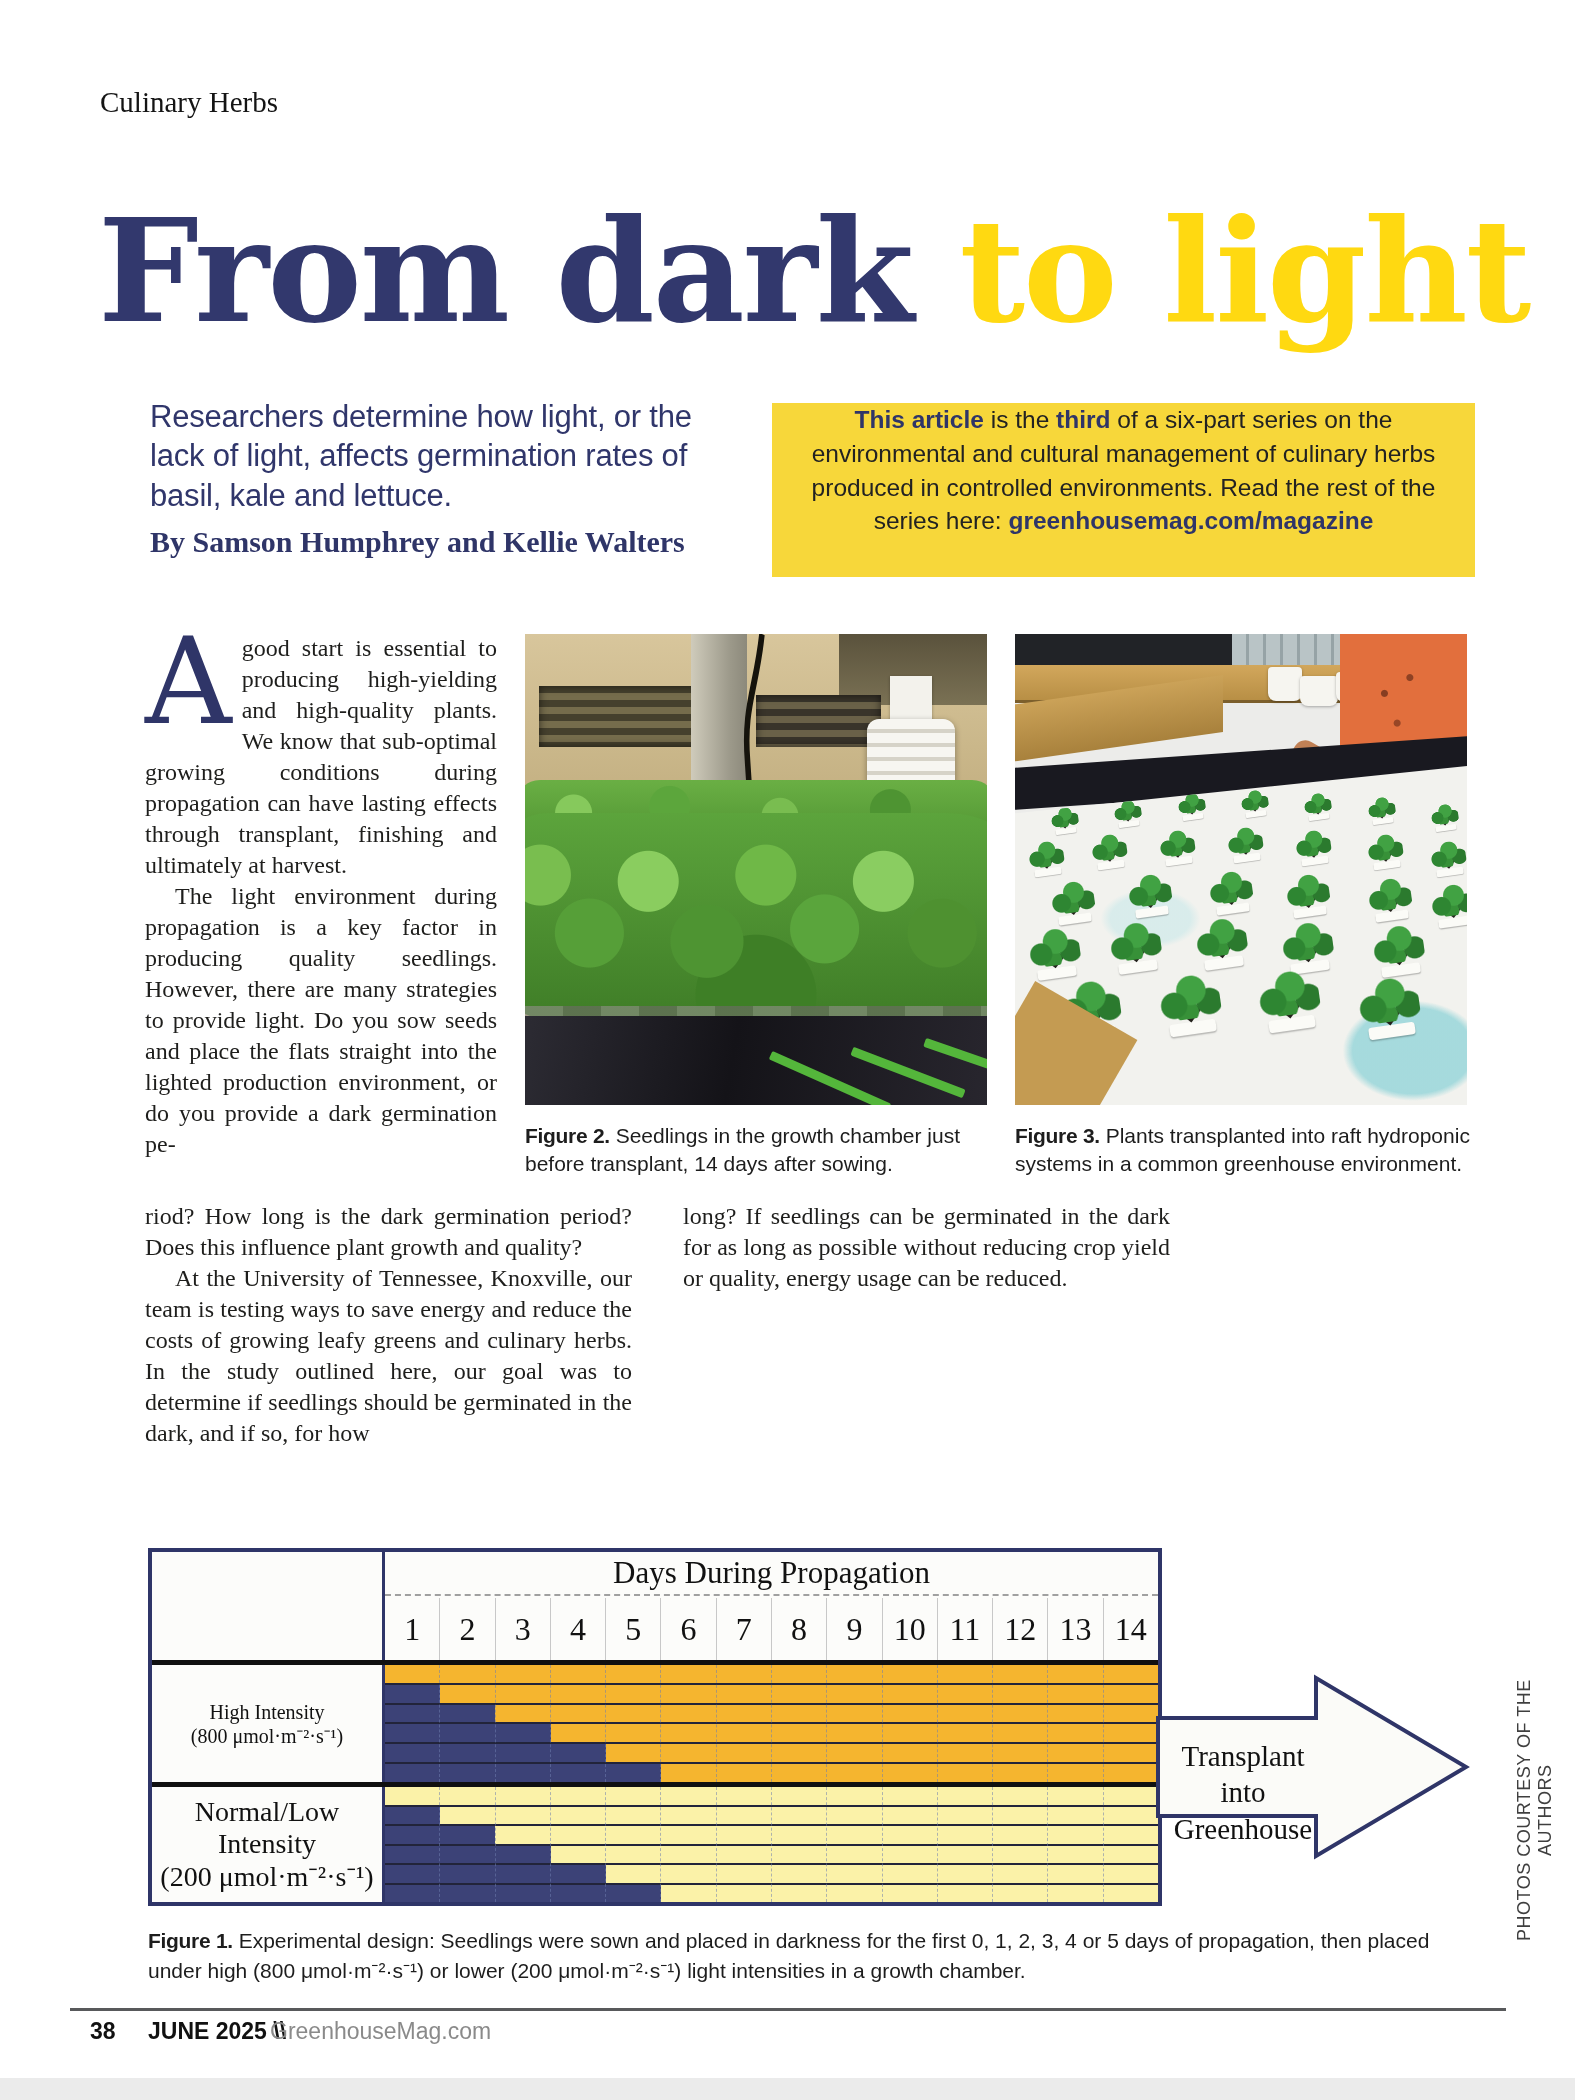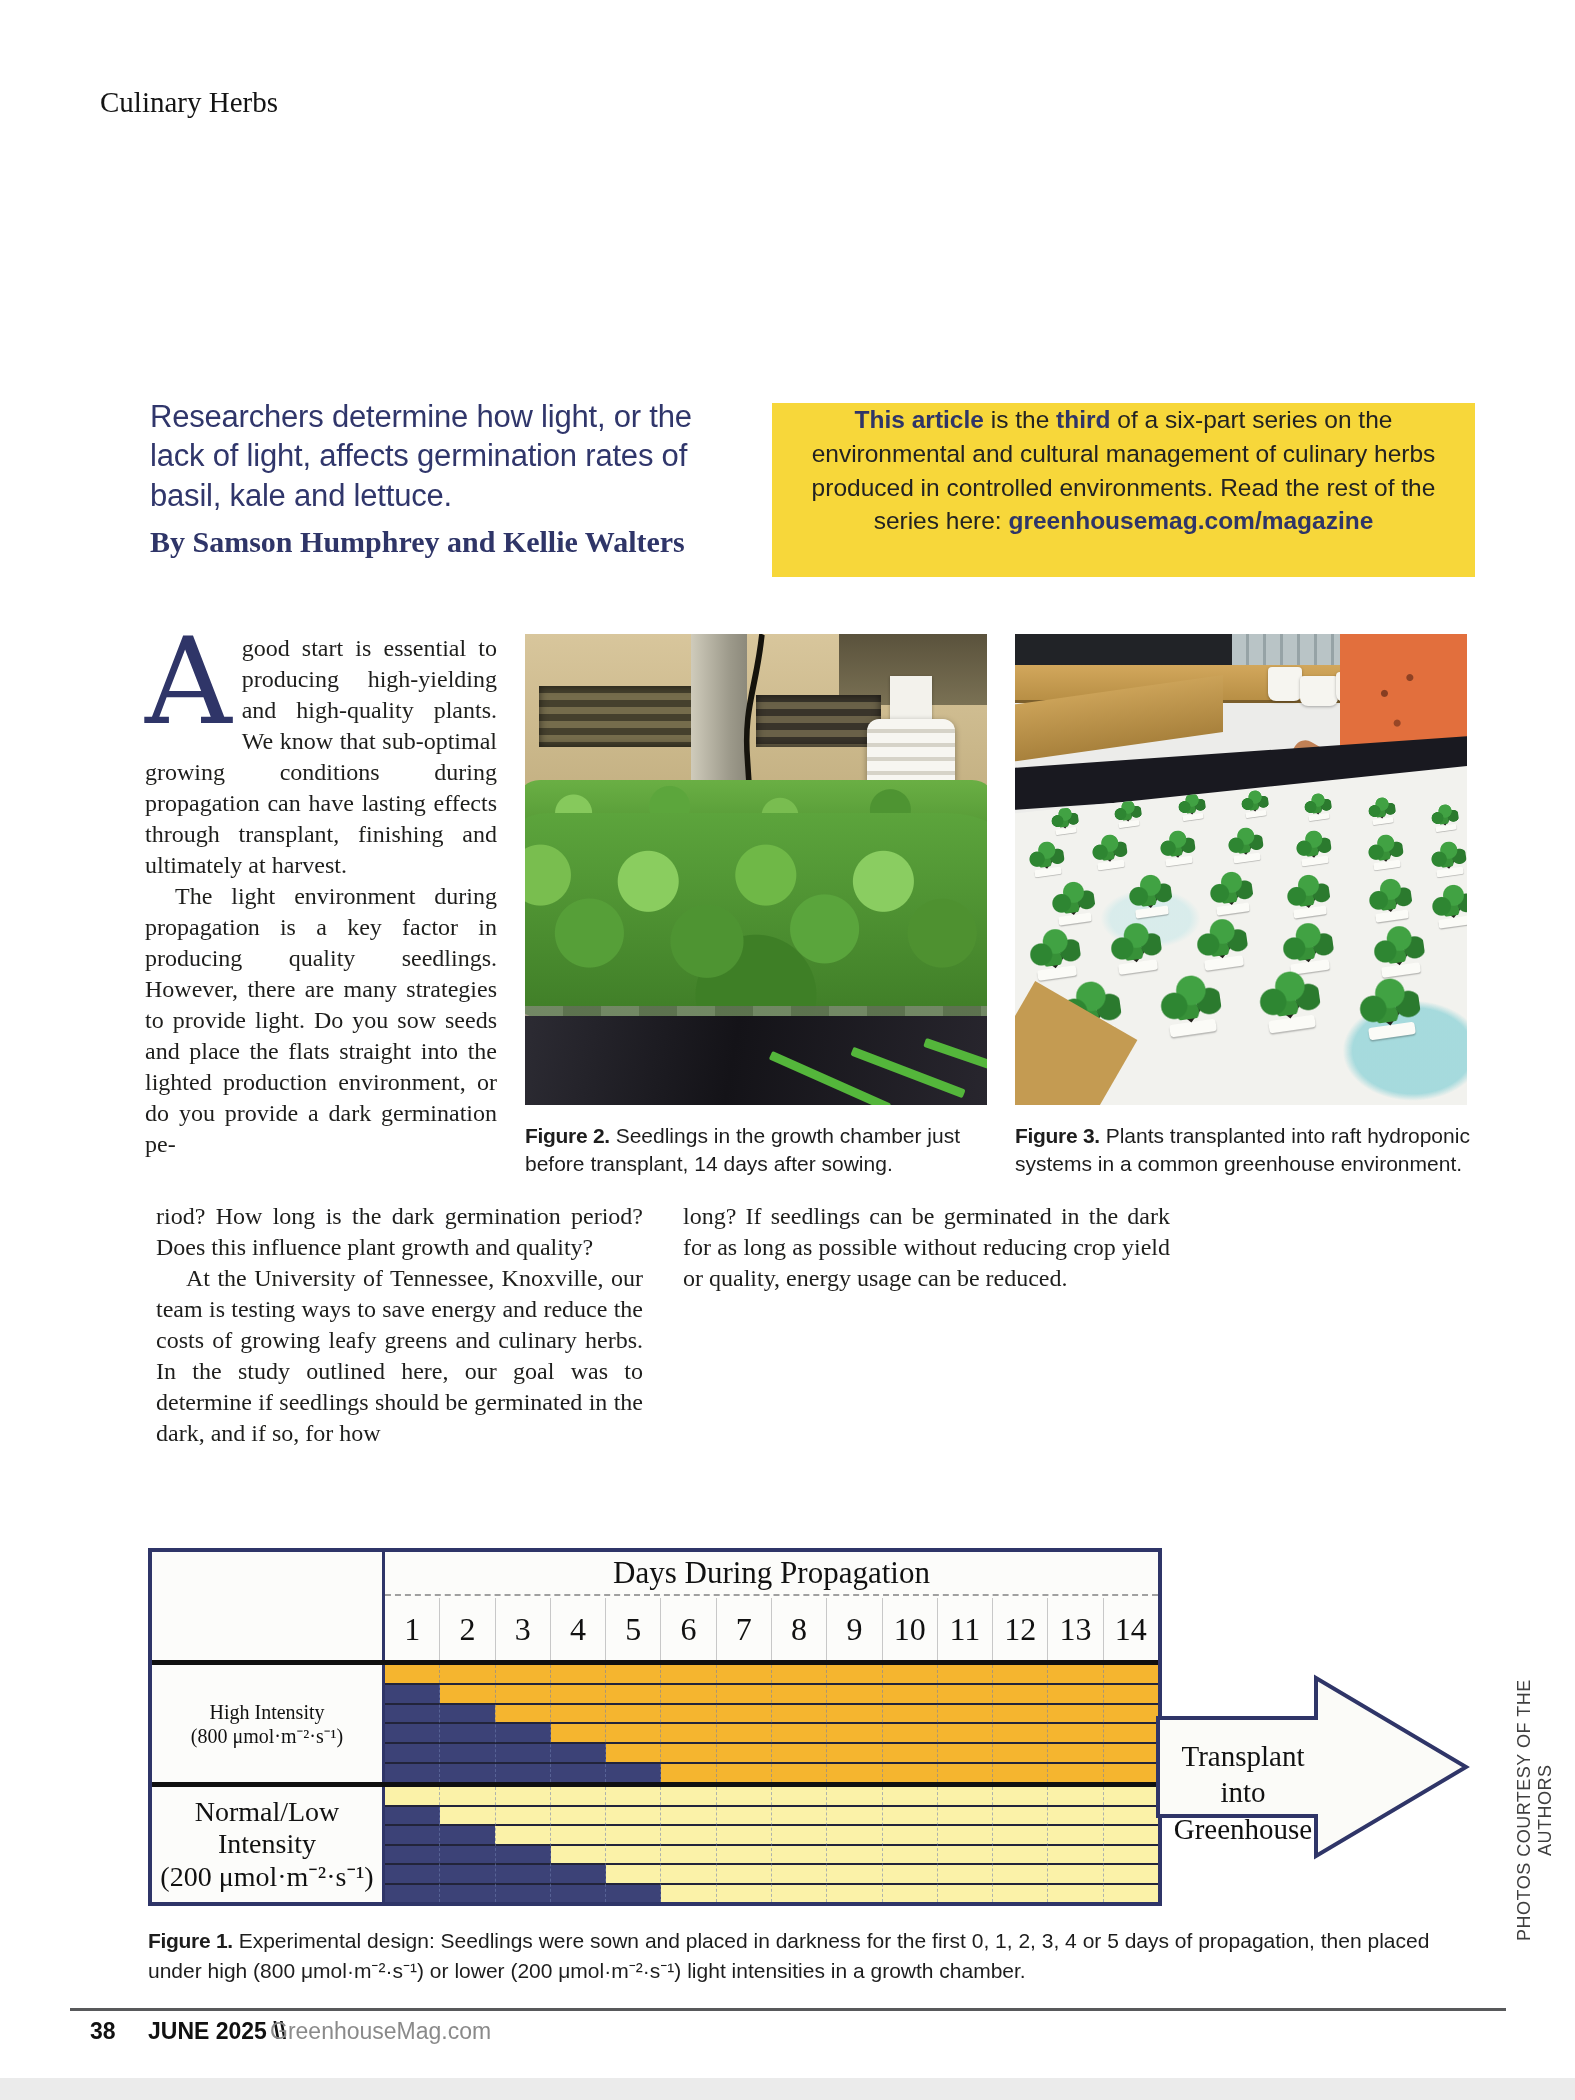--- a/index.html
+++ b/index.html
@@ -17,21 +17,21 @@
         display:flex;align-items:flex-start;justify-content:center;}
   .series-box p{margin:0;padding:0 30px;text-align:center;font-family:"Liberation Sans",sans-serif;
         font-size:24.5px;line-height:1.38;color:#222222;}
   .series-box b{color:#2F3568;}
   .byline{position:absolute;left:150px;top:527px;font:700 30px/1 "Liberation Serif",serif;color:#2F3568;}
   
   .bodycol{position:absolute;text-align:justify;font-size:24px;line-height:31px;}
   .bodycol p{margin:0;}
   .bodycol p.ind{text-indent:30px;}
   #colA{left:145px;top:633px;width:352px;}
-  #colB{left:156px;top:1201px;width:487px;}
+  #colB{left:145px;top:1201px;width:487px;}
   #colC{left:683px;top:1201px;width:487px;}
   .dropcap{float:left;font-family:"DejaVu Serif",serif;font-size:120px;line-height:93px;
         color:#2F3568;padding:2px 10px 0 0;}
   
   .photo{position:absolute;overflow:hidden;background:#C9B78D;}
   #fig2{left:525px;top:634px;width:462px;height:471px;}
   #fig3{left:1015px;top:634px;width:452px;height:471px;background:#ECECEA;}
   .abs{position:absolute;}
   
   .f2-wall{left:0;top:0;width:100%;height:48%;background:linear-gradient(180deg,#D8C69C,#BCA878);}
@@ -139,20 +139,23 @@
   .site{position:absolute;left:270px;color:#8a8a8a;}
   .bottom-band{position:absolute;left:0;top:2078px;width:100%;height:22px;background:#ebebeb;}
 </style>
 </head>
 <body>
 
 <div id="page">
 
   <div class="kicker">Culinary Herbs</div>
 
+  <h1 class="title" style="margin:0;">
+    <span class="t-dark">From dark</span><span class="t-light"> to light</span>
+  </h1>
 
   <div class="deck">Researchers determine how light, or the lack of light, affects germination rates of basil, kale and lettuce.</div>
 
   <div class="series-box">
     <p><b>This article</b><span> is the </span><b>third</b><span> of a six-part series on the environmental and cultural management of culinary herbs produced in controlled environments. Read the rest of the series here: </span><b>greenhousemag.com/magazine</b></p>
   </div>
 
   <div class="byline">By Samson Humphrey and Kellie Walters</div>
 
   <div class="bodycol" id="colA">

